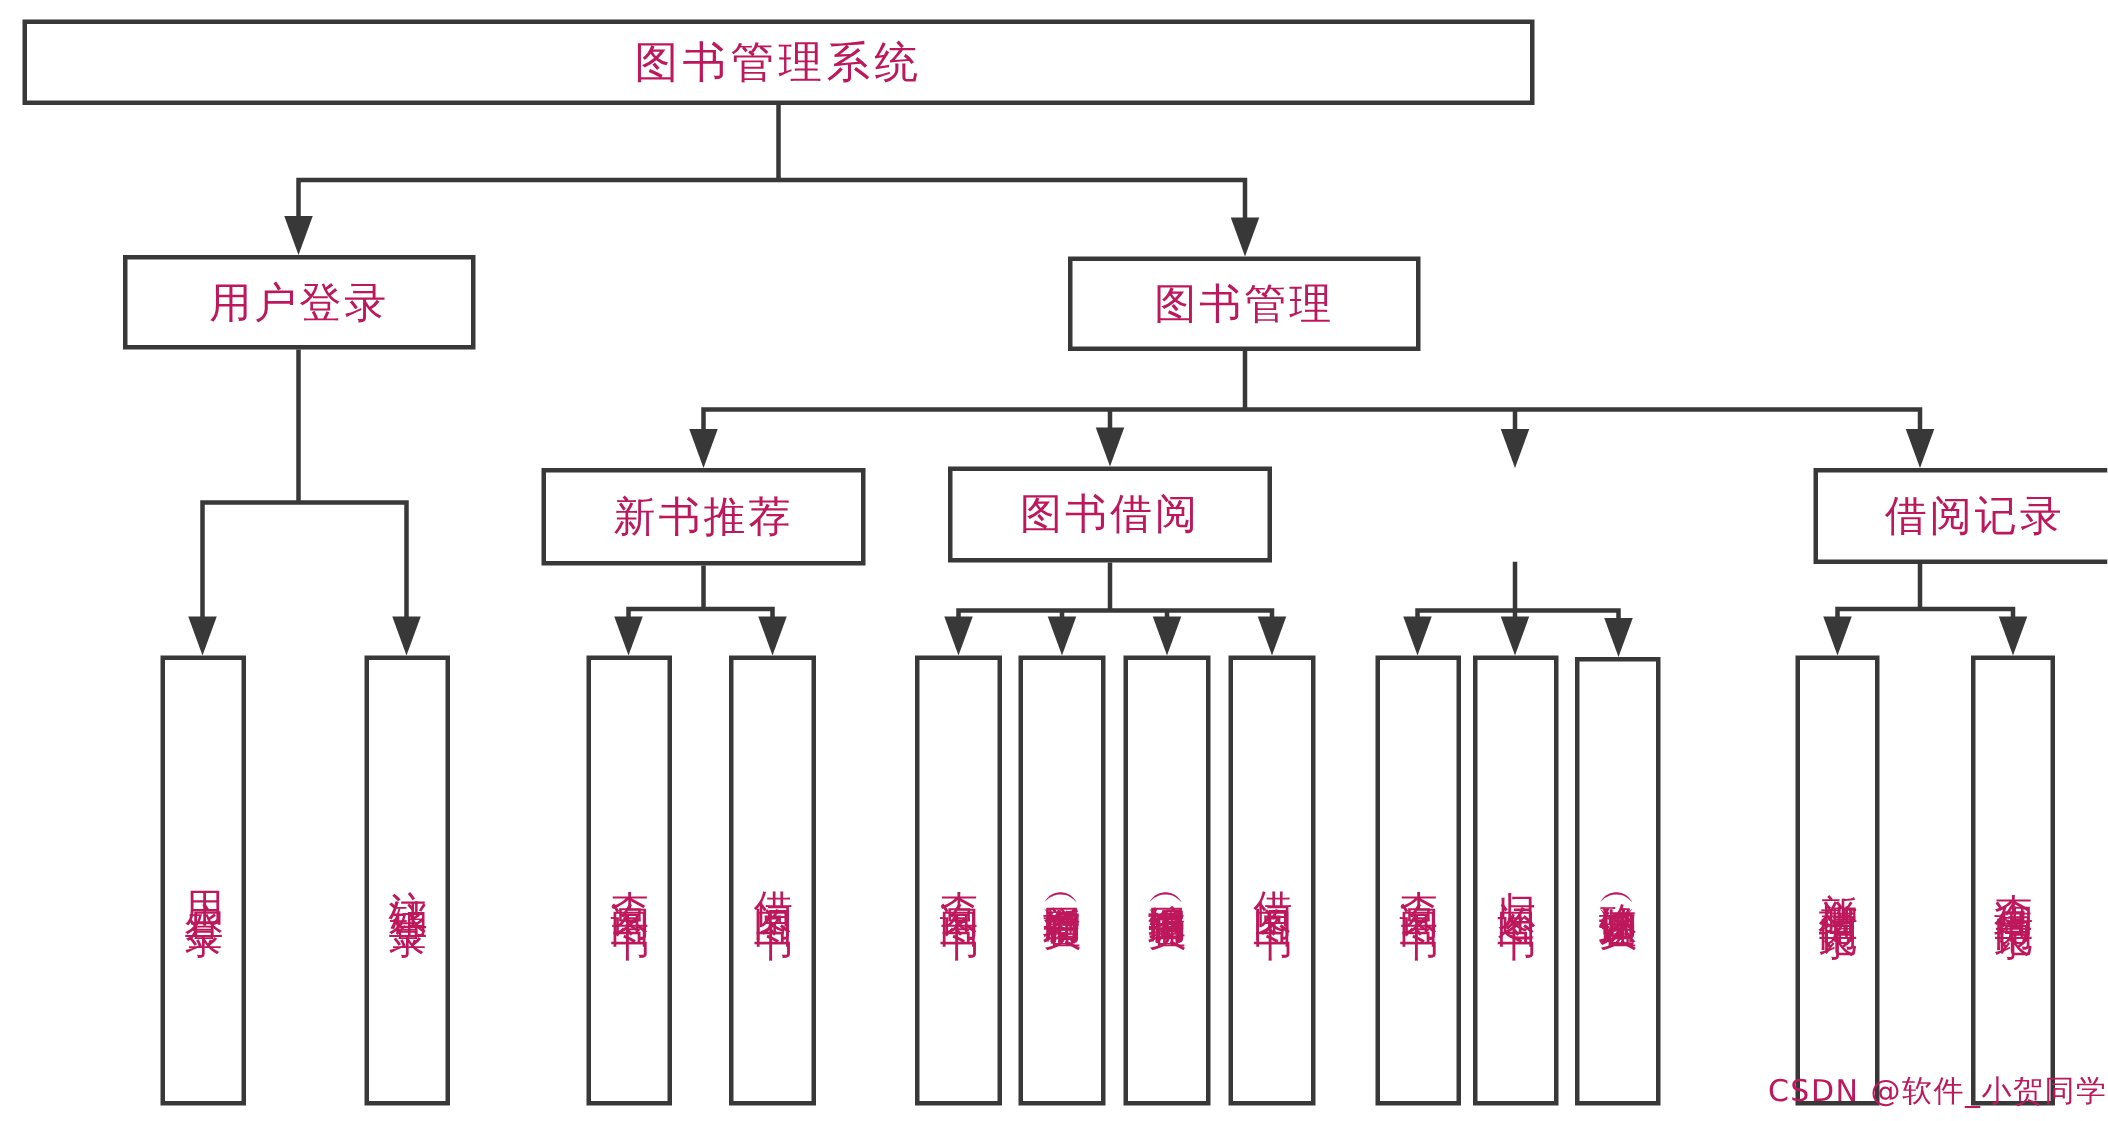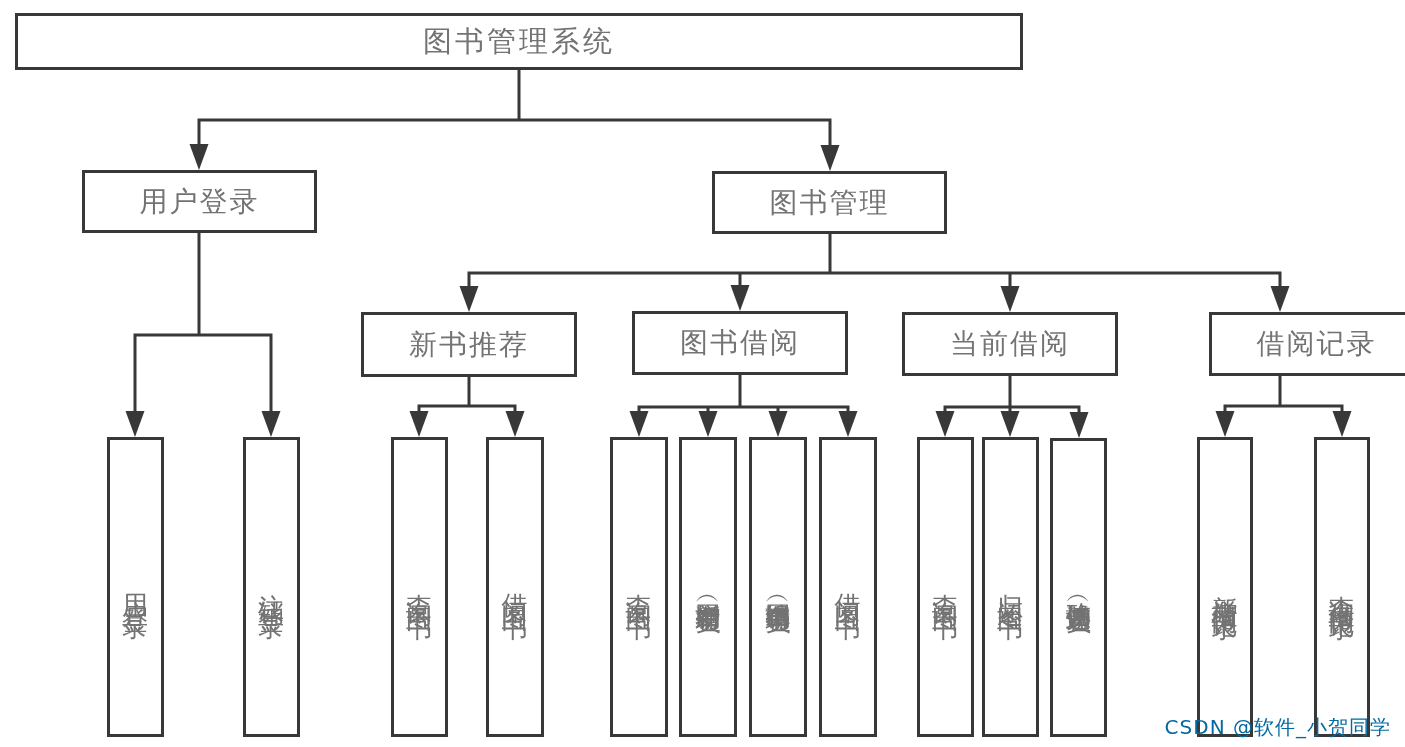--- a/index.html
+++ b/index.html
@@ -14,43 +14,43 @@
   svg.connectors {
     position: absolute;
     left: 0; top: 0;
     width: 1405px; height: 747px;
   }
   .box {
     position: absolute;
     box-sizing: border-box;
     border: 3px solid #383838;
     background: #ffffff;
-    color: #737373;
+    color: #be185d;
     display: flex;
     align-items: center;
     justify-content: center;
     text-align: right;
   }
   .hbox { font-size: 28px; letter-spacing: 2px; }
   .rootbox { font-size: 29px; letter-spacing: 3px; }
   .vbox {
     writing-mode: vertical-rl;
     text-orientation: mixed;
     font-size: 26px;
     letter-spacing: 7px;
     line-height: 1;
   }
   .vbox.tight { letter-spacing: 1px; font-size: 25px; }
   .vbox.mid { letter-spacing: 4px; }
   .watermark {
     position: absolute;
-    right: 14px;
+    right: 0;
     bottom: 6px;
     font-size: 20px;
-    color: #0369a1;
+    color: #be185d;
     z-index: 5;
     letter-spacing: 1px;
     white-space: nowrap;
   }
   
   #root-box { left: 15px;  top: 13px;  width: 1008px; height: 57px; }
   #n2-user-login   { left: 82px;  top: 170px; width: 235px; height: 63px; }
   #n2-book-mgmt    { left: 712px; top: 171px; width: 235px; height: 63px; }
   #n3-new-book     { left: 361px; top: 312px; width: 216px; height: 65px; }
   #n3-book-borrow  { left: 632px; top: 311px; width: 216px; height: 64px; }
@@ -115,21 +115,20 @@
     </g>
   </svg>
 
   <div id="root-box" class="box hbox rootbox">图书管理系统</div>
 
   <div id="n2-user-login" class="box hbox">用户登录</div>
   <div id="n2-book-mgmt" class="box hbox">图书管理</div>
 
   <div id="n3-book-borrow" class="box hbox">图书借阅</div>
   <div id="n3-new-book" class="box hbox">新书推荐</div>
-  <div id="n3-current" class="box hbox">当前借阅</div>
   <div id="n3-records" class="box hbox">借阅记录</div>
 
   <div id="leaf-a1" class="box vbox">用户登录</div>
   <div id="leaf-a2" class="box vbox">注销登录</div>
 
   <div id="leaf-b1" class="box vbox">查询图书</div>
   <div id="leaf-b2" class="box vbox">借阅图书</div>
 
   <div id="leaf-c1" class="box vbox">查询图书</div>
   <div id="leaf-c2" class="box vbox tight">新增图书（管理员）</div>

